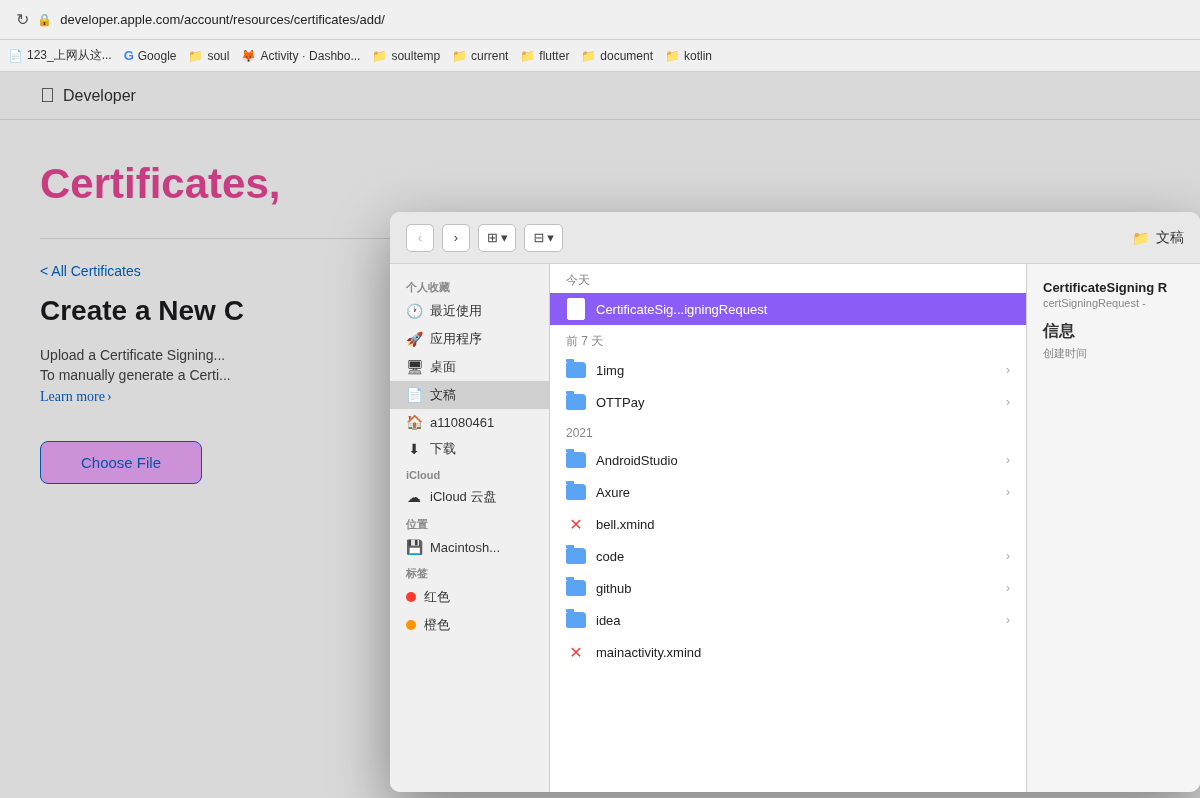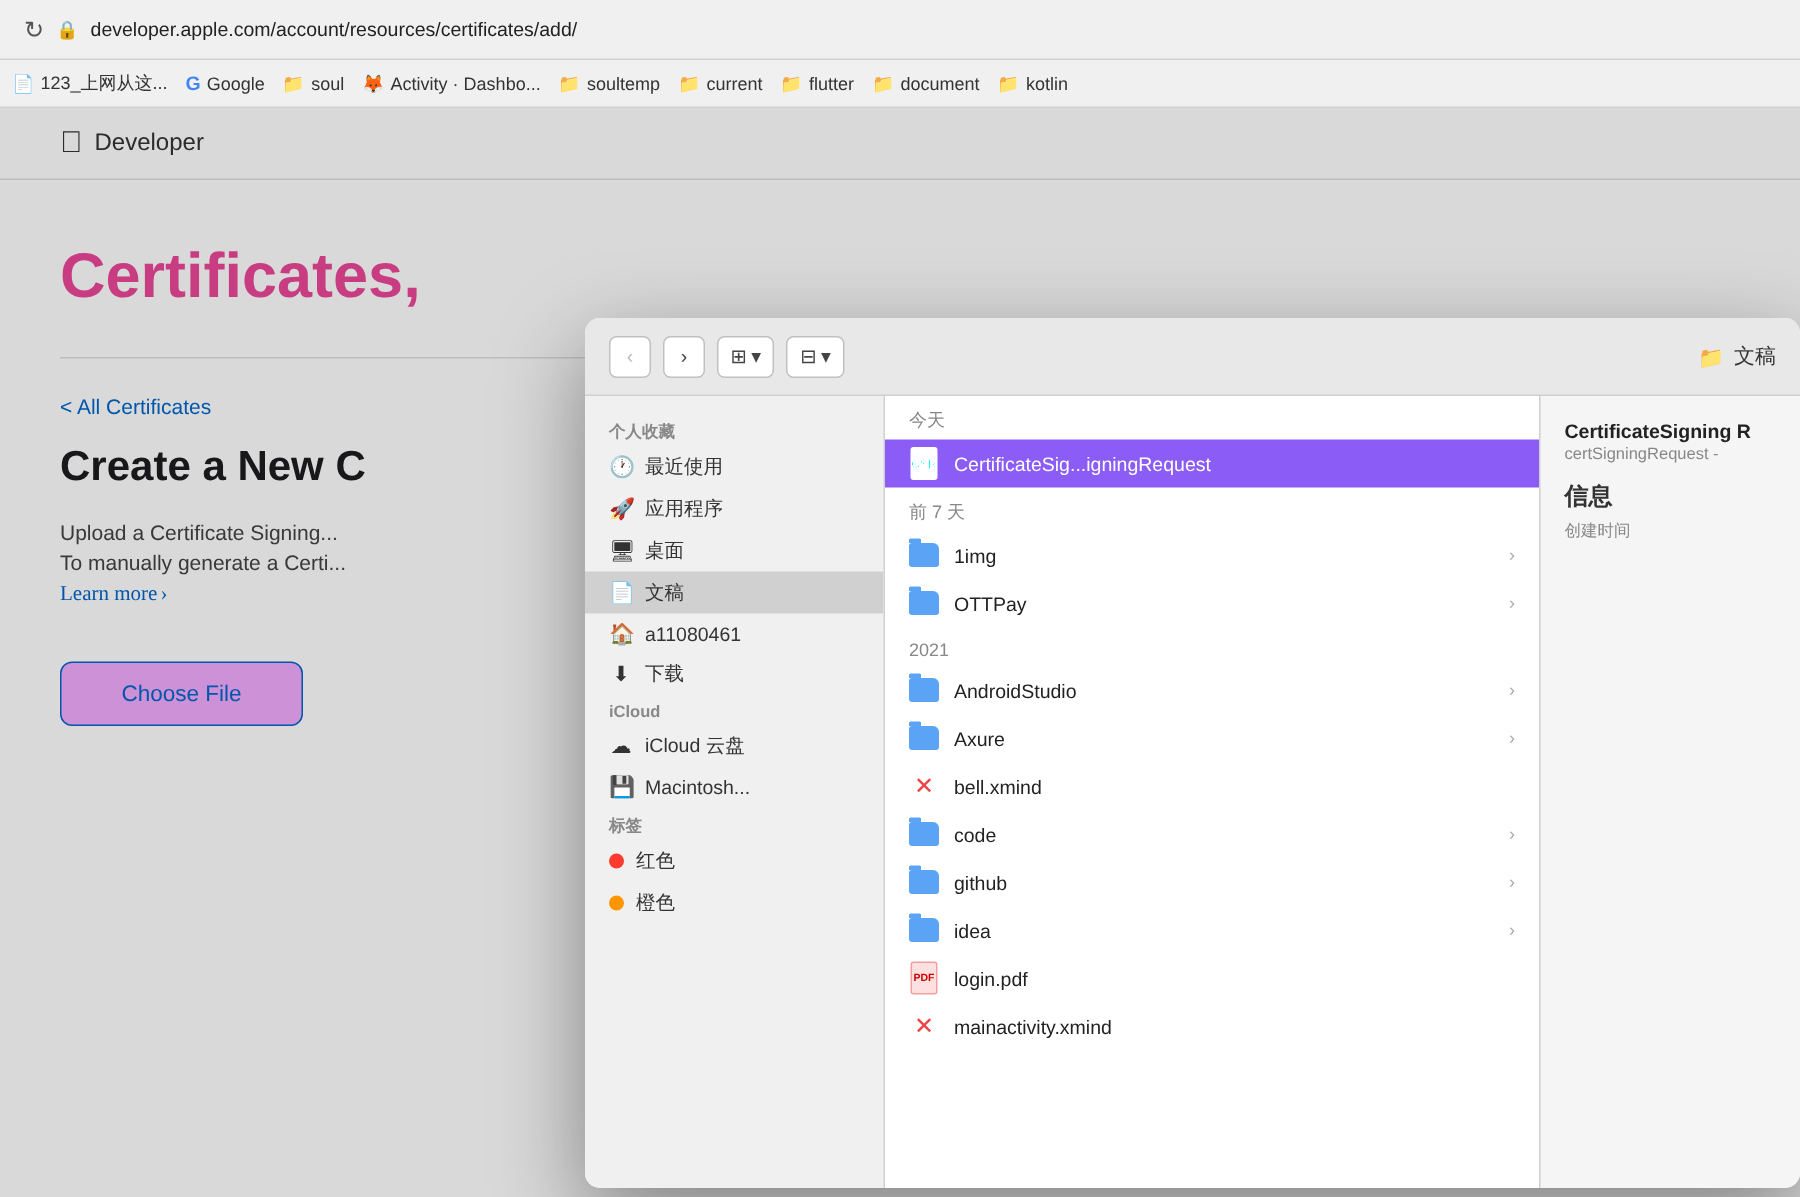--- a/index.html
+++ b/index.html
@@ -230,21 +230,21 @@
 
     
     .picker-body {
       display: flex;
       flex: 1;
       overflow: hidden;
     }
 
     
     .picker-sidebar {
-      width: 200px;
+      width: 160px;
       background: #f0f0f0;
       border-right: 1px solid #d0d0d0;
       padding: 10px 0;
       overflow-y: auto;
     }
     .sidebar-section-label {
       font-size: 11px;
       color: #888;
       font-weight: 600;
       padding: 6px 16px 2px;
@@ -522,20 +522,21 @@
           <span class="sidebar-item-icon">⬇</span>
           <span>下载</span>
         </div>
 
         <div class="sidebar-section-label">iCloud</div>
         <div class="sidebar-item">
           <span class="sidebar-item-icon">☁</span>
           <span>iCloud 云盘</span>
         </div>
 
+        <div class="sidebar-section-label">位置</div>
         <div class="sidebar-item">
           <span class="sidebar-item-icon">💾</span>
           <span>Macintosh...</span>
         </div>
 
         <div class="sidebar-section-label">标签</div>
         <div class="sidebar-item">
           <span class="tag-dot" style="background:#ff3b30;"></span>
           <span>红色</span>
         </div>
@@ -606,26 +607,20 @@
             </div>
             <span>github</span>
             <span class="file-chevron">›</span>
           </div>
           <div class="file-item">
             <div class="file-icon">
               <div class="folder-icon-img"></div>
             </div>
             <span>idea</span>
             <span class="file-chevron">›</span>
-          </div>
-          <div class="file-item">
-            <div class="file-icon">
-              <div class="pdf-icon">PDF</div>
-            </div>
-            <span>login.pdf</span>
           </div>
           <div class="file-item">
             <div class="file-icon">
               <span style="color:#e44;">✕</span>
             </div>
             <span>mainactivity.xmind</span>
           </div>
         </div>
 
         <div class="picker-preview">

